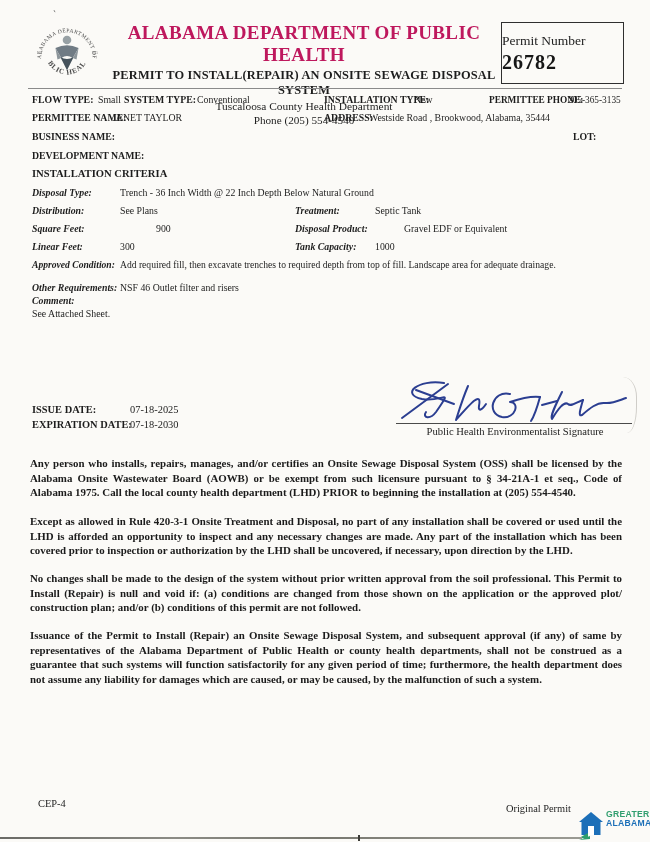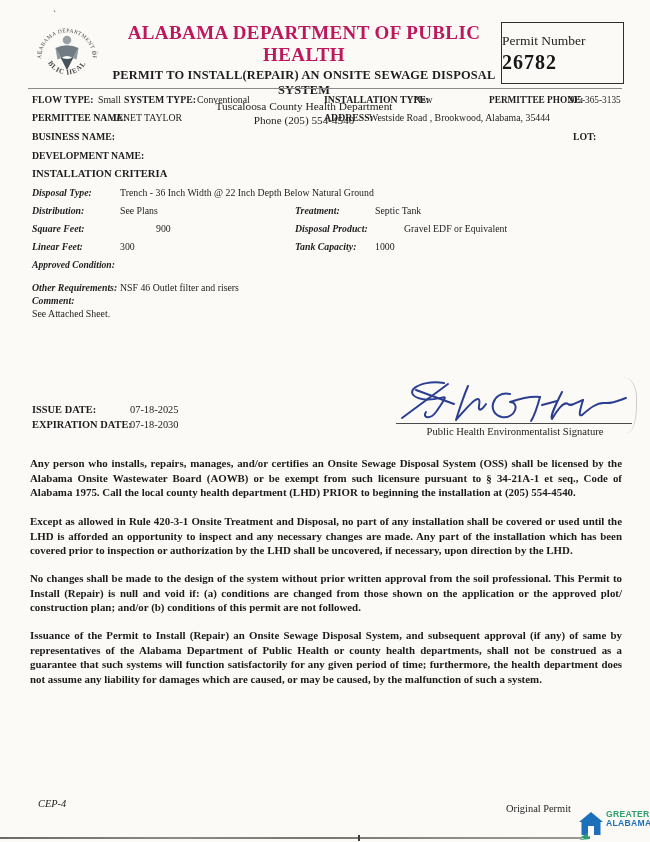--- a/index.html
+++ b/index.html
@@ -114,20 +114,21 @@
   <span class="abs sm" style="left:120px;top:223px;padding-left:36px;">900</span>
   <span class="abs sm bi" style="left:295px;top:223px;">Disposal Product:</span>
   <span class="abs sm" style="left:375px;top:223px;margin-left:29px;">Gravel EDF or Equivalent</span>
 
   <span class="abs sm bi" style="left:32px;top:241px;">Linear Feet:</span>
   <span class="abs sm" style="left:120px;top:241px;">300</span>
   <span class="abs sm bi" style="left:295px;top:241px;">Tank Capacity:</span>
   <span class="abs sm" style="left:375px;top:241px;">1000</span>
 
   <span class="abs bi" style="left:32px;top:259px;font-size:9.6px;">Approved Condition:</span>
+  <span class="abs" style="left:120px;top:259px;font-size:9.6px;width:505px;">Add required fill, then excavate trenches to required depth from top of fill. Landscape area for adequate drainage.</span>
 
   <span class="abs sm bi" style="left:32px;top:282px;">Other Requirements:</span>
   <span class="abs sm" style="left:120px;top:282px;">NSF 46 Outlet filter and risers</span>
   <span class="abs sm bi" style="left:32px;top:295px;">Comment:</span>
   <span class="abs sm" style="left:32px;top:308px;">See Attached Sheet.</span>
 
   <span class="abs b" style="left:32px;top:404px;font-size:10.4px;">ISSUE DATE:</span>
   <span class="abs" style="left:130px;top:404px;font-size:10.4px;">07-18-2025</span>
   <span class="abs b" style="left:32px;top:419px;font-size:10.4px;">EXPIRATION DATE:</span>
   <span class="abs" style="left:130px;top:419px;font-size:10.4px;">07-18-2030</span>
@@ -147,21 +148,21 @@
   </div>
   <div class="abs sigline"></div>
   <div class="abs sigcap">Public Health Environmentalist Signature</div>
   <div class="abs edge-arc"></div>
 
   <p class="abs legal" style="top:456px;margin:0;">Any person who installs, repairs, manages, and/or certifies an Onsite Sewage Disposal System (OSS) shall be licensed by the Alabama Onsite Wastewater Board (AOWB) or be exempt from such licensure pursuant to § 34-21A-1 et seq., Code of Alabama 1975.  Call the local county health department (LHD) PRIOR to beginning the installation at (205) 554-4540.</p>
   <p class="abs legal" style="top:514px;margin:0;">Except as allowed in Rule 420-3-1 Onsite Treatment and Disposal, no part of any installation shall be covered or used until the LHD is afforded an opportunity to inspect and any necessary changes are made. Any part of the installation which has been covered prior to inspection or authorization by the LHD shall be uncovered, if necessary, upon direction by the LHD.</p>
   <p class="abs legal" style="top:571px;margin:0;">No changes shall be made to the design of the system without prior written approval from the soil professional. This Permit to Install (Repair) is null and void if: (a) conditions are changed from those shown on the application or the approved plot/ construction plan; and/or (b) conditions of this permit are not followed.</p>
   <p class="abs legal" style="top:628px;margin:0;">Issuance of the Permit to Install (Repair) an Onsite Sewage Disposal System, and subsequent approval (if any) of same by representatives of the Alabama Department of Public Health or county health departments, shall not be construed as a guarantee that such systems will function satisfactorily for any given period of time; furthermore, the health department does not assume any liability for damages which are caused, or may be caused, by the malfunction of such a system.</p>
 
-  <span class="abs" style="left:38px;top:798px;font-size:10.4px;font-style:italic;">CEP-4</span>
+  <span class="abs" style="left:38px;top:798px;font-size:10.4px;">CEP-4</span>
   <span class="abs" style="left:506px;top:803px;font-size:10.4px;">Original Permit</span>
 
   <div class="abs" style="left:578px;top:810px;display:flex;align-items:flex-start;gap:2px;">
     <svg width="26" height="30" viewBox="0 0 26 30">
       <polygon points="1,12 13,2 25,12" fill="#1c6fb8"></polygon>
       <rect x="3.5" y="11" width="19" height="14" fill="#1c6fb8"></rect>
       <rect x="10" y="16" width="6" height="9" fill="#ffffff"></rect>
       <polygon points="1,28 10,23 10,28" fill="#2f9e6e"></polygon>
       <polygon points="1,30 12,26 12,29 1,30" fill="#2f9e6e"></polygon>
     </svg>

